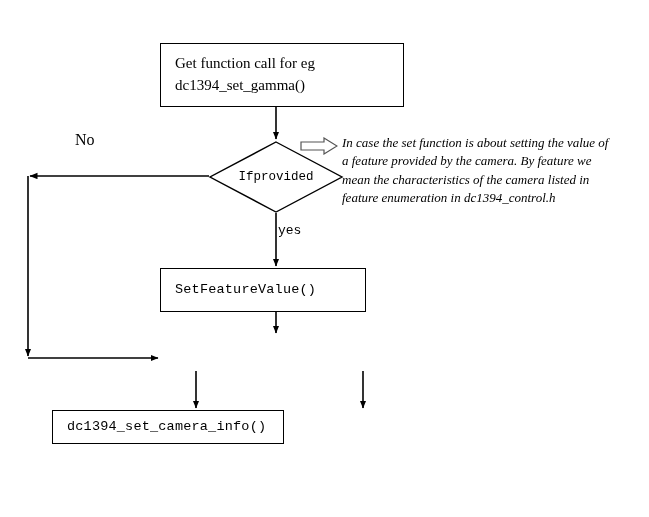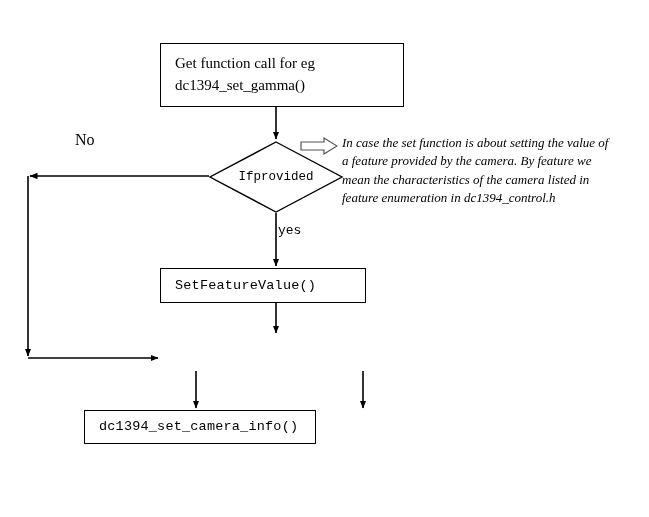--- a/index.html
+++ b/index.html
@@ -79,34 +79,33 @@
     font-family: "Liberation Mono", monospace;
     font-size: 12.5px;
     line-height: 1.5;
     color: #000000;
   }
 
   #node-setfeature {
     left: 160px;
     top: 268px;
     width: 206px;
-    height: 35px;
+    height: 44px;
   }
   #node-setcamreg {
     left: 160px;
     top: 335px;
     width: 243px;
     height: 36px;
   }
   #node-setcamerainfo {
     left: 52px;
     top: 410px;
     width: 232px;
     height: 34px;
-    margin-left: 32px;
   }
   #node-rawwrite {
     left: 318px;
     top: 410px;
     width: 143px;
     height: 34px;
   }
 
   
   #edges {

